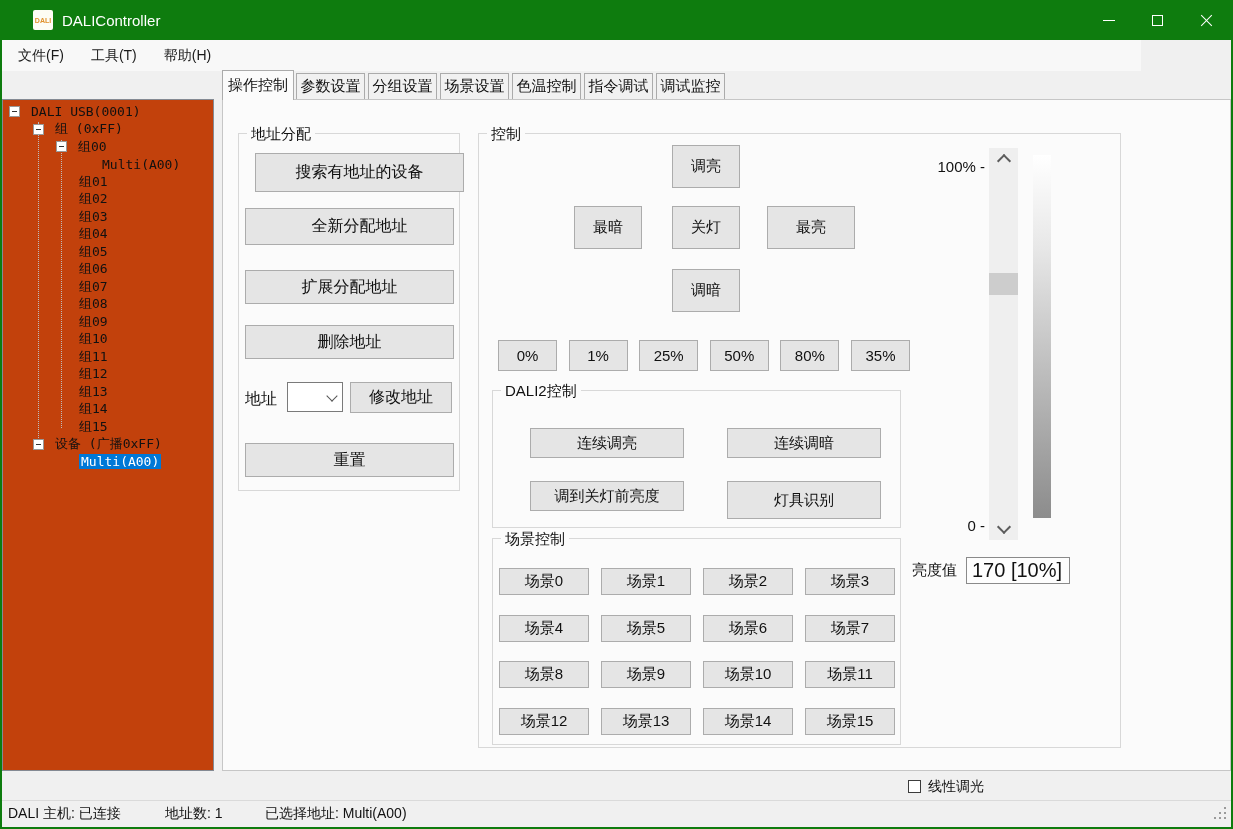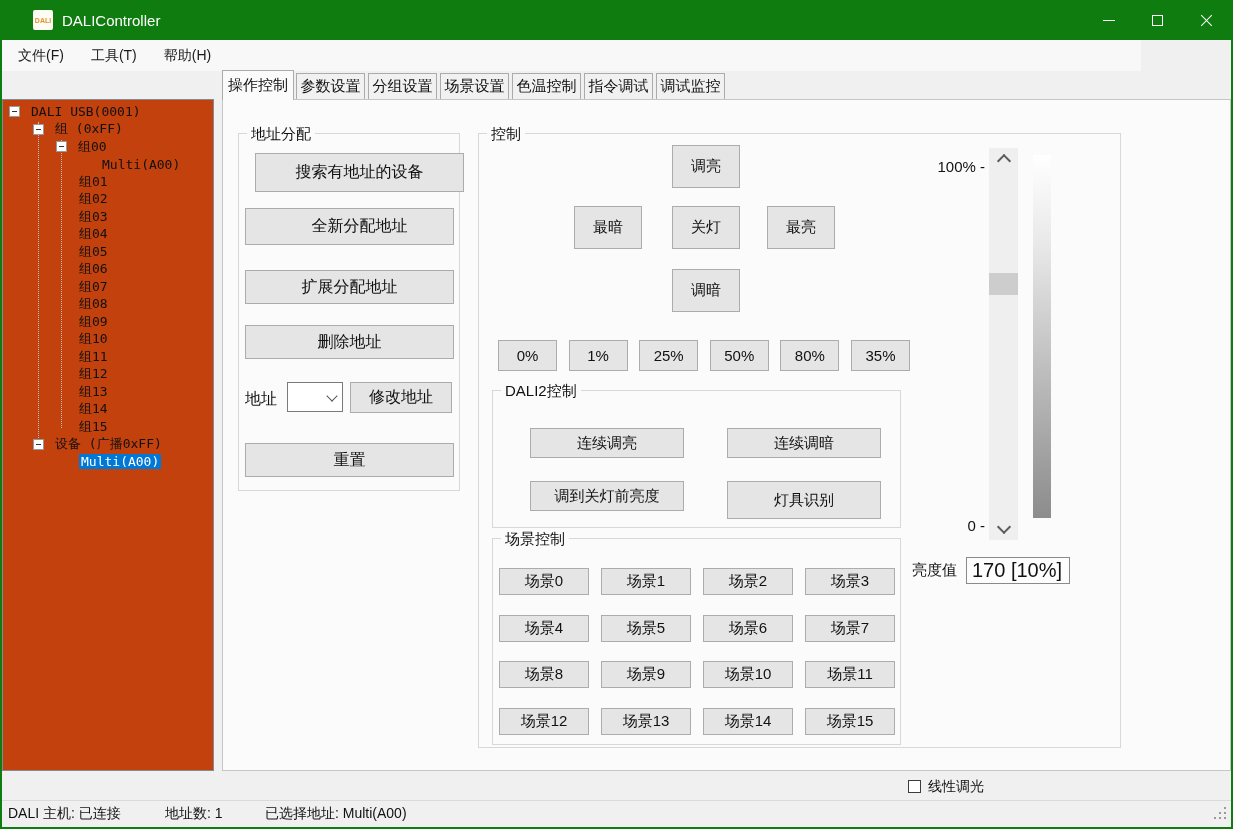--- a/index.html
+++ b/index.html
@@ -215,21 +215,21 @@
   </div>
   <div class="btn btn-lg" style="left:350px;top:382px;width:102px;height:31px;">修改地址</div>
   <div class="btn btn-lg" style="left:245px;top:443px;width:209px;height:34px;">重置</div>
 
   <div class="gb" style="left:478px;top:133px;width:643px;height:615px;">
     <span class="gb-label">控制</span>
   </div>
   <div class="btn" style="left:672px;top:145px;width:68px;height:43px;">调亮</div>
   <div class="btn" style="left:574px;top:206px;width:68px;height:43px;">最暗</div>
   <div class="btn" style="left:672px;top:206px;width:68px;height:43px;">关灯</div>
-  <div class="btn" style="left:767px;top:206px;width:68px;height:43px;">最亮</div>
+  <div class="btn" style="left:767px;top:206px;width:88px;height:43px;">最亮</div>
   <div class="btn" style="left:672px;top:269px;width:68px;height:43px;">调暗</div>
 
   <div class="percents">
     <div class="btn pct-btn">0%</div>
     <div class="btn pct-btn">1%</div>
     <div class="btn pct-btn">25%</div>
     <div class="btn pct-btn">50%</div>
     <div class="btn pct-btn">80%</div>
     <div class="btn pct-btn">35%</div>
   </div>

